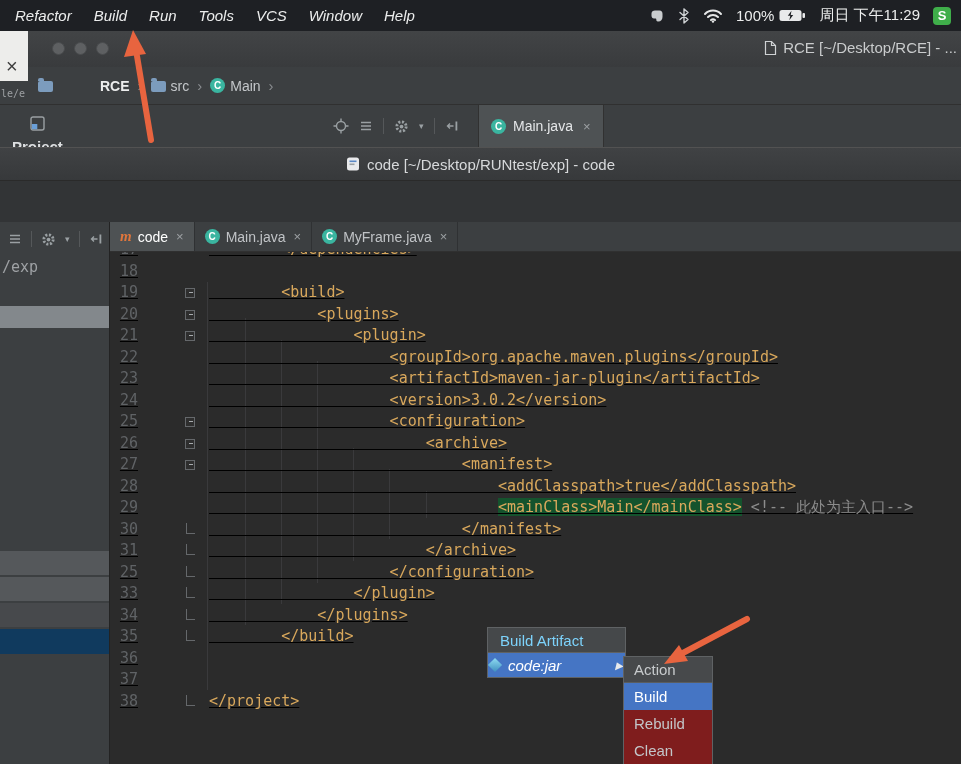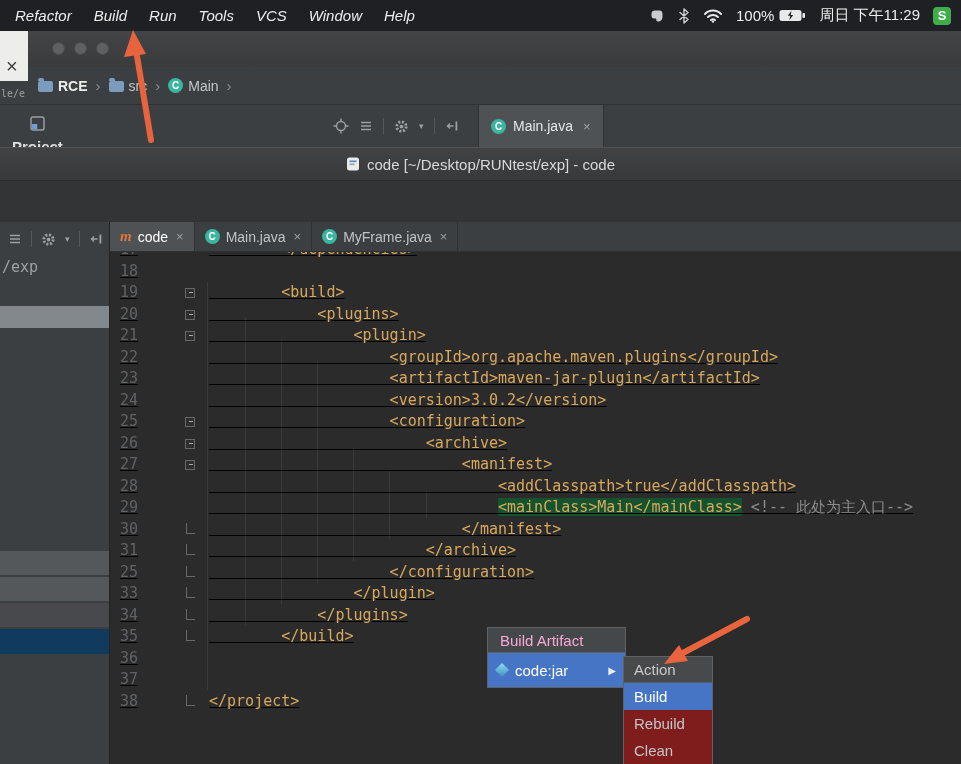--- a/index.html
+++ b/index.html
@@ -18,21 +18,21 @@
   
   #back-title{position:absolute;left:0;top:31px;width:961px;height:36px;
               background:linear-gradient(#424446,#393b3d);border-bottom:1px solid #2a2a2a;z-index:2;}
   .traffic{position:absolute;top:11px;width:13px;height:13px;border-radius:50%;background:#5e6062;border:1px solid #4a4c4e;box-sizing:border-box;}
   #back-title-text{position:absolute;right:4px;top:8px;display:flex;gap:6px;align-items:center;color:#cacccd;font-size:15px;}
   
   #crumbs{position:absolute;left:0;top:67px;width:961px;height:38px;background:#3c3f41;border-bottom:1px solid #303030;
           display:flex;align-items:center;padding-left:38px;box-sizing:border-box;font-size:14px;color:#c4c7ca;z-index:2;}
   #crumb-list{display:flex;align-items:center;}
   .crumb{display:flex;align-items:center;gap:5px;}
-  .crumb-label.bold{color:#eceded;font-weight:bold;}
+  .crumb-label.bold{color:#eceded;font-weight:bold;margin-left:42px;}
   .crumb-sep{margin:0 8px;color:#8a8d90;font-size:15px;}
   
   #panelbar{position:absolute;left:0;top:105px;width:961px;height:42px;background:#3c3f41;border-bottom:1px solid #242424;z-index:2;}
   #project-sel{position:absolute;left:12px;top:11px;display:flex;gap:7px;align-items:center;color:#dcdee0;font-size:15px;font-weight:bold;flex-direction:column;}
   #project-sel .dd{font-size:9px;color:#9aa0a3;font-weight:normal;margin-top:2px;}
   #panel-icons{position:absolute;left:333px;top:13px;display:flex;gap:10px;align-items:center;}
   .vsep{width:1px;height:16px;background:#55585a;}
   .dd{font-size:9px;color:#9aa0a3;}
   #back-tab{position:absolute;left:478px;top:0;height:42px;background:#4e5254;display:flex;align-items:center;gap:7px;
             padding:0 12px;color:#e4e6e8;font-size:14px;border-left:1px solid #313131;border-right:1px solid #313131;}
@@ -66,24 +66,24 @@
   .lnum{flex:0 0 28px;text-align:right;color:#606366;}
   .fold{flex:0 0 60px;position:relative;}
   .fold.start::before{content:'';position:absolute;right:3px;top:6px;width:8px;height:8px;border:1px solid #65686b;background:#2e2e2e;}
   .fold.start::after{content:'';position:absolute;right:5px;top:10px;width:4px;height:1px;background:#a7abae;}
   .fold.end::before{content:'';position:absolute;right:3px;top:4px;width:8px;height:10px;border-left:1px solid #65686b;border-bottom:1px solid #65686b;}
   .codeln{white-space:pre;color:#d9a85c;padding-left:11px;}
   .selected{background:#14532d;}
   .comment{color:#8c8c8c;}
   
   #popup1{position:absolute;left:487px;top:627px;width:139px;z-index:20;font-size:15px;}
-  #popup1-title{height:26px;background:#45484a;border:1px solid #5f6264;color:#f9a8d4;
+  #popup1-title{height:26px;background:#45484a;border:1px solid #5f6264;color:#7dd3fc;
                 display:flex;align-items:center;padding-left:12px;box-sizing:border-box;text-align:right;}
-  #popup1-item{height:35px;background:#4575c4;display:flex;align-items:center;gap:8px;padding:0 9px;
-               box-sizing:border-box;color:#fff;border:1px solid #5f6264;border-top:none;}
+  #popup1-item{height:25px;background:#4575c4;display:flex;align-items:center;gap:8px;padding:0 2px;
+               box-sizing:border-box;color:#fff;border:1px solid #5f6264;border-top:none;font-style:italic;}
   #artifact-diamond{width:10px;height:10px;transform:rotate(45deg);background:linear-gradient(135deg,#8fdcf2,#3f8fc0);flex:0 0 auto;}
   #popup1-item .arrow{margin-left:auto;font-size:10px;color:#e8eaec;}
   #submenu{position:absolute;left:623px;top:656px;width:90px;background:#7f1d1d;border:1px solid #5f6264;box-sizing:border-box;z-index:21;font-size:15px;}
   #submenu-title{height:26px;background:#47494b;border-bottom:1px solid #5a5d5f;color:#c7cacc;
                  display:flex;align-items:center;padding-left:10px;box-sizing:border-box;}
   .sm-item{height:27px;display:flex;align-items:center;padding-left:10px;color:#c3c6c9;box-sizing:border-box;}
   .sm-item.selected{background:#4575c4;color:#fff;}
   
   .icon-folder{display:inline-block;width:15px;height:11px;background:#7c9cbd;border-radius:2px;position:relative;flex:0 0 auto;margin-top:2px;}
   .icon-folder::before{content:'';position:absolute;top:-3px;left:0;width:6px;height:3px;background:#7c9cbd;border-radius:2px 2px 0 0;}
@@ -136,20 +136,27 @@
       </span>
       <span>周日 下午11:29</span>
       <span id="proxy-badge">S</span>
     </div>
   </header>
 
   <section id="back-title">
     <span class="traffic" style="left:52px"></span>
     <span class="traffic" style="left:74px"></span>
     <span class="traffic" style="left:96px"></span>
+    <span id="back-title-text">
+      <svg width="13" height="16" viewBox="0 0 13 16">
+          <path d="M1.5 1.5h6l4 4v9h-10z" fill="none" stroke="#cfd2d4" stroke-width="1.2"></path>
+          <path d="M7.5 1.5v4h4" fill="none" stroke="#cfd2d4" stroke-width="1.2"></path>
+        </svg>
+      <span>RCE [~/Desktop/RCE] - ...</span>
+    </span>
   </section>
 
   <section id="crumbs">
     <span id="crumb-list">
         <span class="crumb">
           <span class="icon-folder"></span>
           <span class="crumb-label bold">RCE</span>
         </span>
         <span class="crumb-sep">›</span>
         <span class="crumb">

